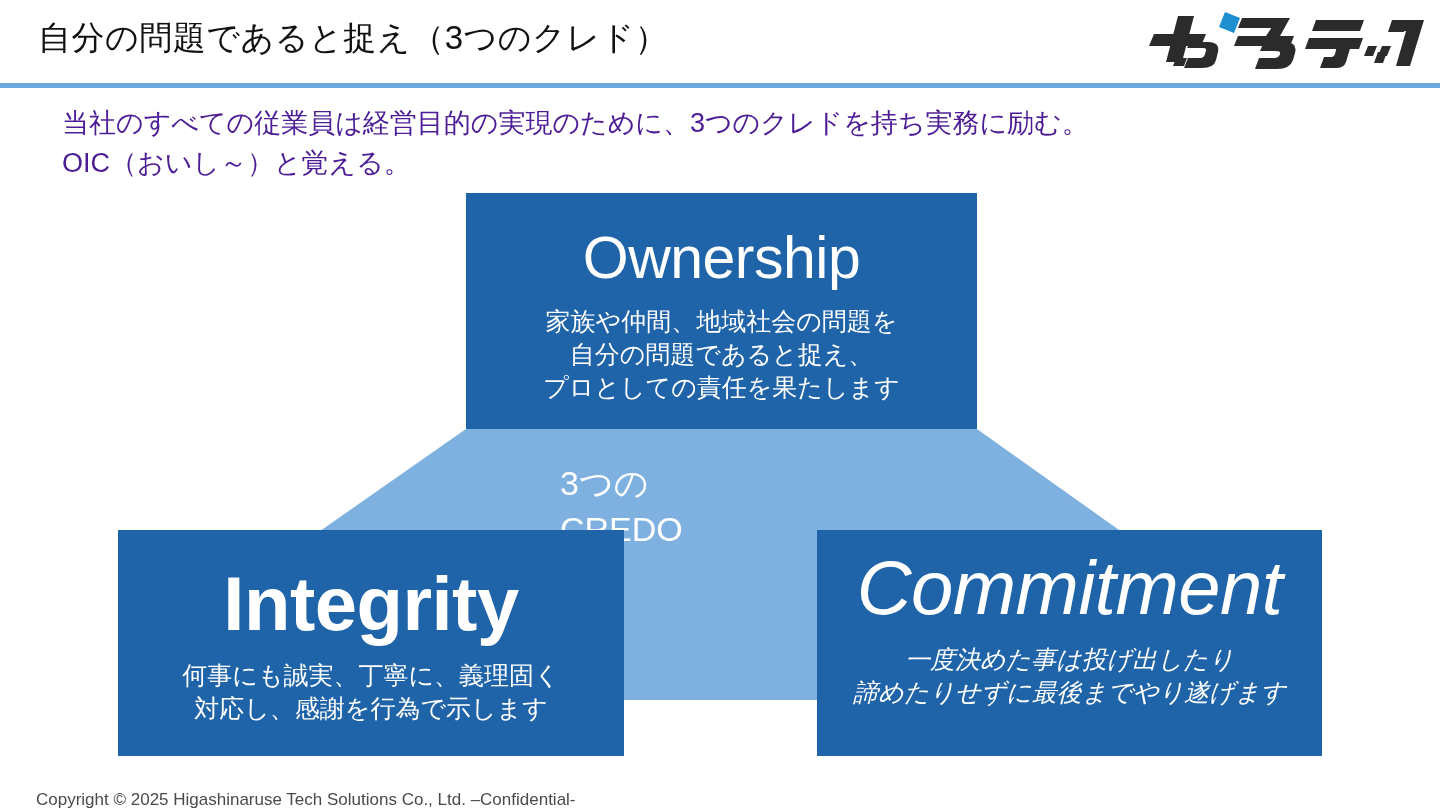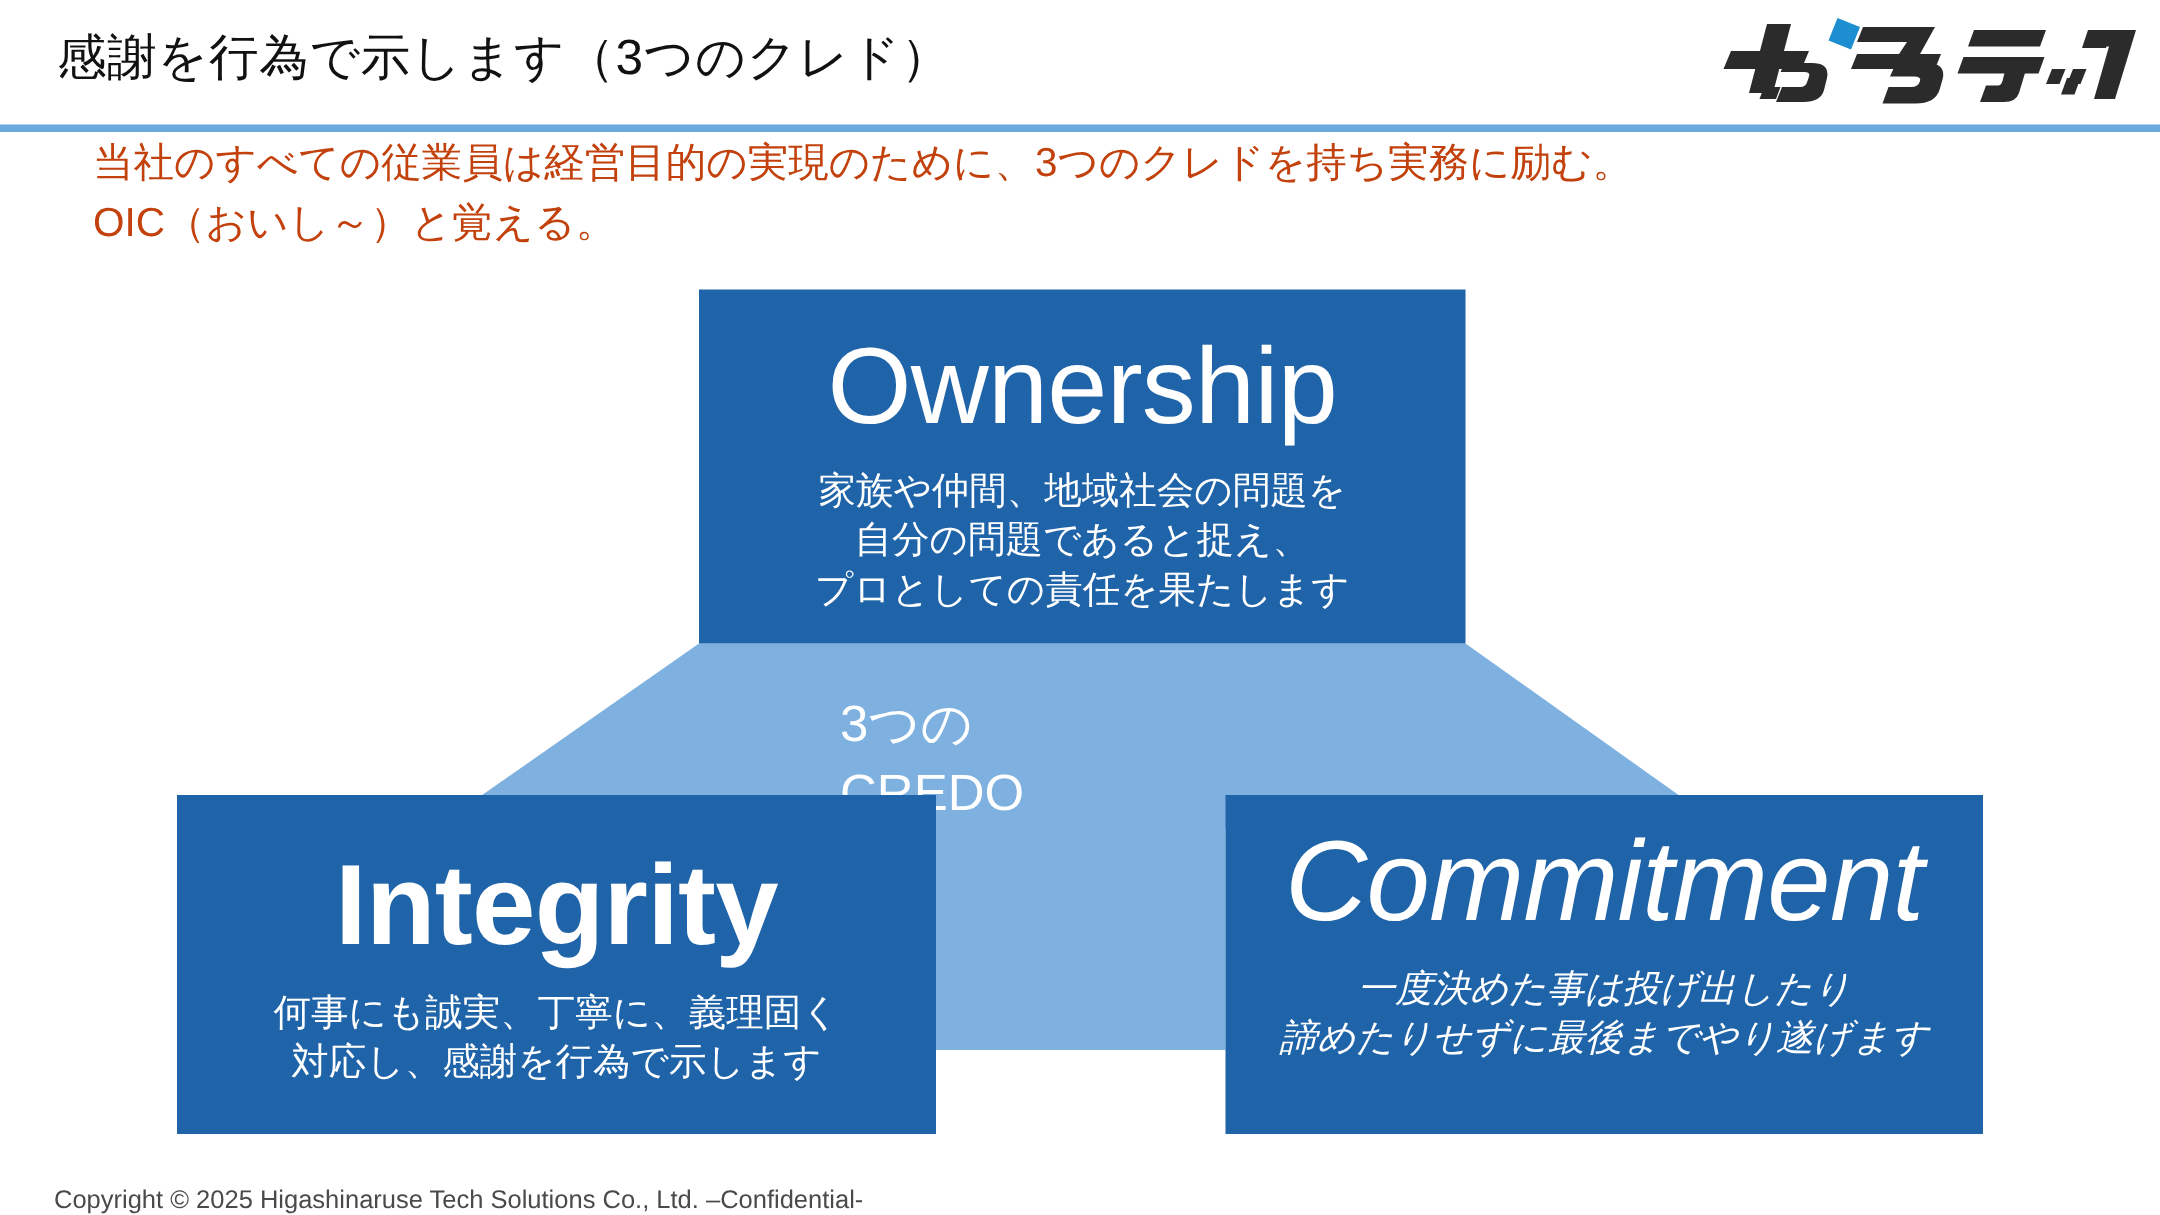--- a/index.html
+++ b/index.html
@@ -47,25 +47,25 @@
     top: 8px;
     width: 280px;
     height: 64px;
   }
   .logo svg { display: block; width: 280px; height: 64px; }
 
   
   .lead {
     position: absolute;
     left: 62px;
-    top: 88px;
+    top: 103px;
     width: 1320px;
     font-size: 27px;
     line-height: 40px;
-    color: #c2410c;
+    color: #4c1d95;
   }
   .lead-line { display: block; white-space: nowrap; }
 
   
   .diagram {
     position: absolute;
     left: 0;
     top: 180px;
     width: 1440px;
     height: 590px;
@@ -105,21 +105,21 @@
   .credo-desc span { display: block; white-space: nowrap; }
 
   
   #box-ownership {
     left: 466px;
     top: 13px;
     width: 511px;
     height: 236px;
     padding-top: 10px;
   }
-  #box-ownership .credo-name { font-size: 72px; }
+  #box-ownership .credo-name { font-size: 59px; }
 
   
   #box-integrity {
     left: 118px;
     top: 350px;
     width: 506px;
     height: 226px;
     padding-bottom: 28px;
   }
   #box-integrity .credo-name { font-size: 76px; font-weight: 700; margin-top: 32px; }
@@ -157,21 +157,21 @@
     line-height: 22px;
     color: #4a4a4a;
     white-space: nowrap;
   }
 </style>
 </head>
 <body>
 
 <div id="slide">
 
-  <div class="slide-title">感謝を行為で示します（3つのクレド）</div>
+  <div class="slide-title">自分の問題であると捉え（3つのクレド）</div>
 
   <div class="header-rule"></div>
 
   <div class="logo" title="なるテック">
     <svg viewBox="0 0 280 64" xmlns="http://www.w3.org/2000/svg" aria-label="narutech logo">
       <g fill="#2b2b2b">
 
         <path d="M8 26 h52 l-5 12 H3 z"></path>
         <path d="M32 8 h16 l-12 46 h-16 z"></path>
         <path d="M44 34 h18 q12 0 10 10 l-2 8 q-2 8 -14 8 h-18 l4 -10 h12 q4 0 5 -4 l1 -3 q1 -3 -3 -3 h-16 z"></path>

